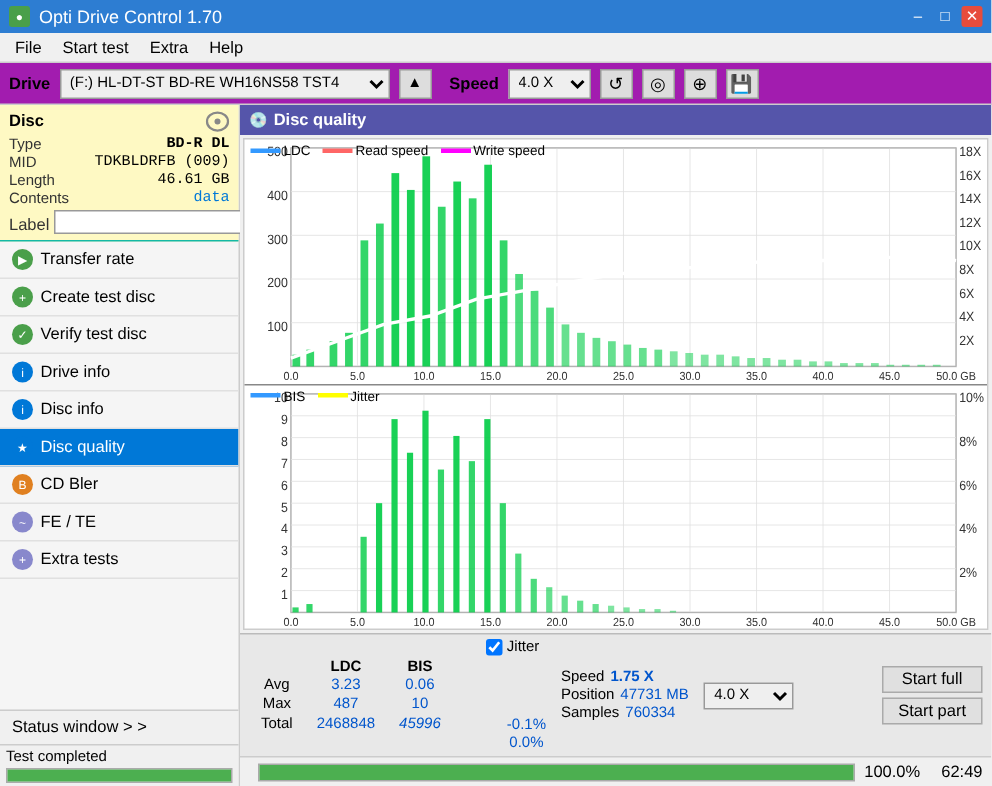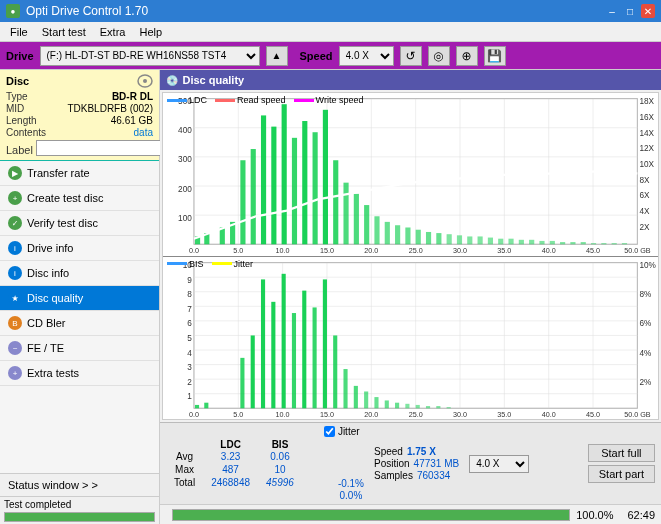--- a/index.html
+++ b/index.html
@@ -32,21 +32,21 @@
     
     .sidebar { width: 160px; background: #f5f5f5; border-right: 1px solid #ccc; display: flex; flex-direction: column; flex-shrink: 0; }
 
     
     .disc-panel { padding: 4px 6px; border-bottom: 1px solid #14b8a6; background: #fef9c3; }
     .disc-header { display: flex; align-items: center; justify-content: space-between; margin-bottom: 3px; }
     .disc-title { font-weight: bold; font-size: 11px; }
     .disc-icon { width: 16px; height: 14px; display: flex; align-items: center; justify-content: center; }
     .disc-row { display: flex; justify-content: space-between; margin-bottom: 1px; font-size: 10px; }
     .disc-key { color: #333; }
-    .disc-val { color: #000; font-weight: normal; }
+    .disc-val { color: #000; font-weight: normal; font-family: Liberation Mono, monospace; }
     .disc-val.blue { color: #0078d7; }
     .disc-val.bold { font-weight: bold; }
     .label-row { display: flex; align-items: flex-end; gap: 3px; margin-top: 2px; }
     .label-input { height: 16px; border: 1px solid #999; font-size: 10px; flex: 1; padding: 0 2px; }
     .label-btn { width: 16px; height: 16px; background: #ddd; border: 1px solid #999; display: flex; align-items: center; justify-content: center; font-size: 9px; cursor: pointer; }
 
     
     .nav-items { flex: 1; overflow: hidden; }
     .nav-item { display: flex; align-items: center; gap: 5px; padding: 5px 8px; cursor: pointer; font-size: 11px; color: #000; border-bottom: 1px solid #e0e0e0; }
     .nav-item.active { background: #0078d7; color: white; }
@@ -132,21 +132,21 @@
             <ellipse cx="8" cy="7" rx="2" ry="2" fill="#888"></ellipse>
           </svg>
         </div>
       </div>
       <div class="disc-row">
         <span class="disc-key">Type</span>
         <span class="disc-val bold">BD-R DL</span>
       </div>
       <div class="disc-row">
         <span class="disc-key">MID</span>
-        <span class="disc-val">TDKBLDRFB (002)</span>
+        <span class="disc-val">TDKBLDRFB (009)</span>
       </div>
       <div class="disc-row">
         <span class="disc-key">Length</span>
         <span class="disc-val">46.61 GB</span>
       </div>
       <div class="disc-row">
         <span class="disc-key">Contents</span>
         <span class="disc-val blue">data</span>
       </div>
       <div class="label-row">

